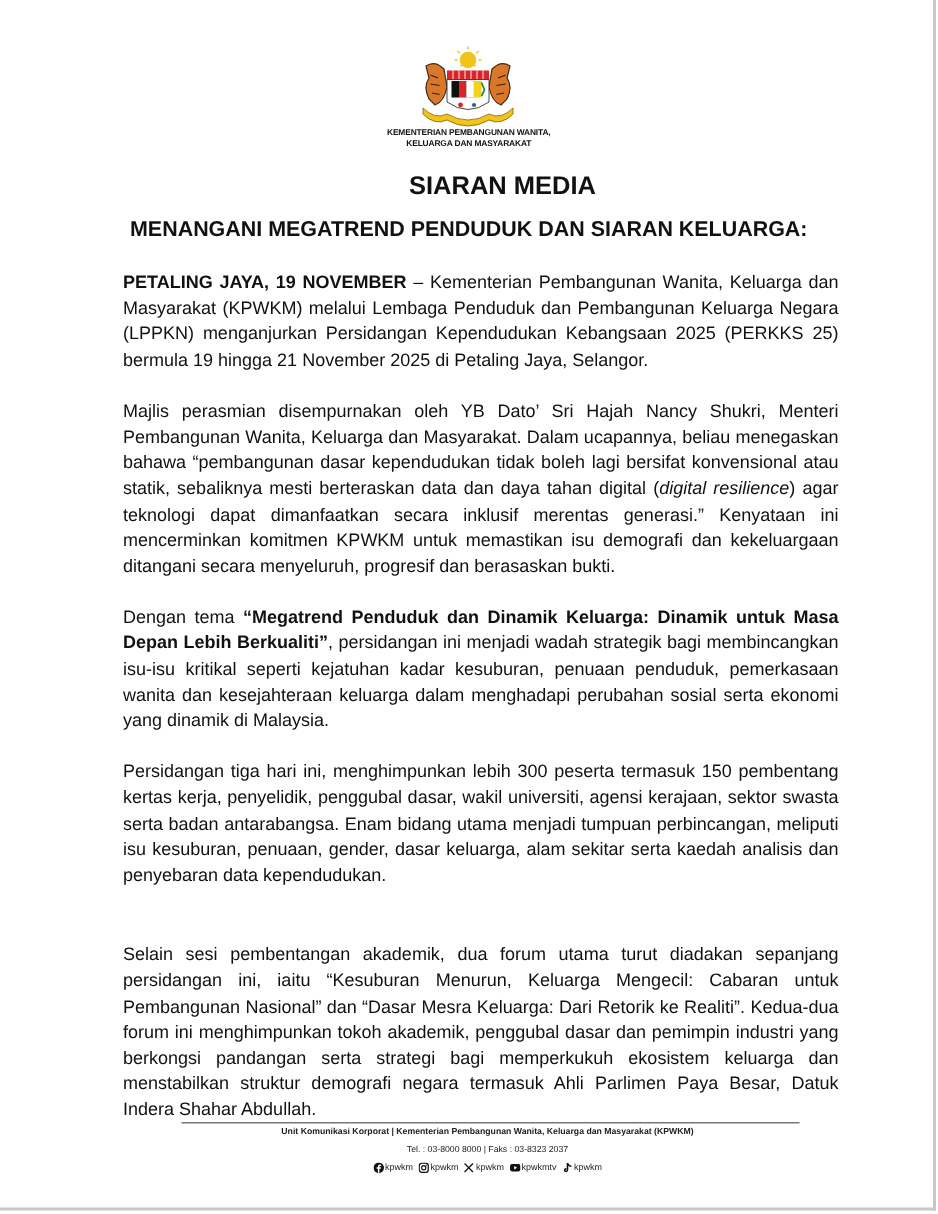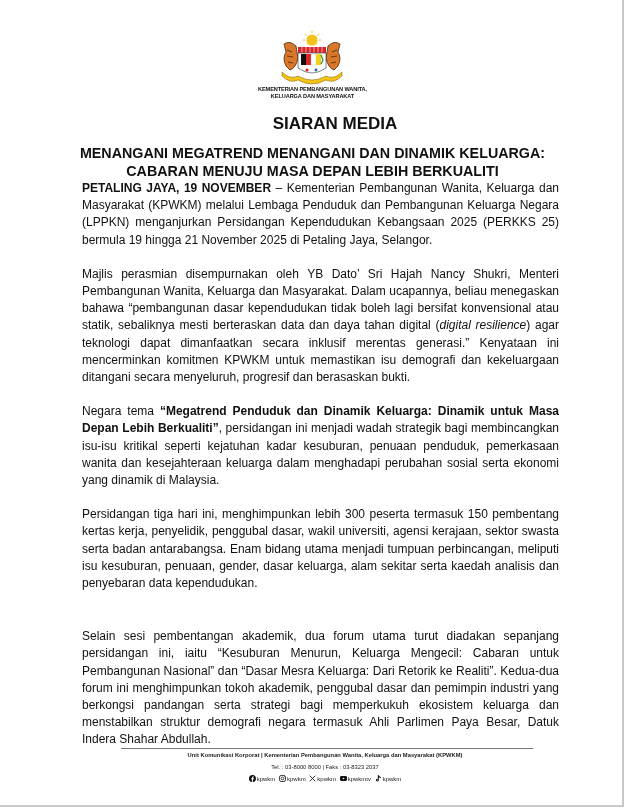--- a/index.html
+++ b/index.html
@@ -69,28 +69,27 @@
 </svg>
 
 <div class="ministry-name">
   <div>KEMENTERIAN PEMBANGUNAN WANITA,</div>
   <div>KELUARGA DAN MASYARAKAT</div>
 </div>
 
 <div class="doc-type">SIARAN MEDIA</div>
 
 <div class="headline">
-  <div>MENANGANI MEGATREND MENANGANI DAN DINAMIK KELUARGA:</div>
-  <div>CABARAN MENUJU MASA DEPAN LEBIH BERKUALITI</div>
+  <div>MENANGANI MEGATREND PENDUDUK DAN SIARAN KELUARGA:</div>
 </div>
 
 <div class="body">
   <p><b class="lead">PETALING JAYA, 19 NOVEMBER</b><span> – Kementerian Pembangunan Wanita, Keluarga dan Masyarakat (KPWKM) melalui Lembaga Penduduk dan Pembangunan Keluarga Negara (LPPKN) menganjurkan Persidangan Kependudukan Kebangsaan 2025 (PERKKS 25) bermula 19 hingga 21 November 2025 di Petaling Jaya, Selangor.</span></p>
   <p><span>Majlis perasmian disempurnakan oleh YB Dato’ Sri Hajah Nancy Shukri, Menteri Pembangunan Wanita, Keluarga dan Masyarakat. Dalam ucapannya, beliau menegaskan bahawa “pembangunan dasar kependudukan tidak boleh lagi bersifat konvensional atau statik, sebaliknya mesti berteraskan data dan daya tahan digital (</span><i>digital resilience</i><span>) agar teknologi dapat dimanfaatkan secara inklusif merentas generasi.” Kenyataan ini mencerminkan komitmen KPWKM untuk memastikan isu demografi dan kekeluargaan ditangani secara menyeluruh, progresif dan berasaskan bukti.</span></p>
-  <p><span>Negara tema </span><b>“Megatrend Penduduk dan Dinamik Keluarga: Dinamik untuk Masa Depan Lebih Berkualiti”</b><span>, persidangan ini menjadi wadah strategik bagi membincangkan isu-isu kritikal seperti kejatuhan kadar kesuburan, penuaan penduduk, pemerkasaan wanita dan kesejahteraan keluarga dalam menghadapi perubahan sosial serta ekonomi yang dinamik di Malaysia.</span></p>
+  <p><span>Dengan tema </span><b>“Megatrend Penduduk dan Dinamik Keluarga: Dinamik untuk Masa Depan Lebih Berkualiti”</b><span>, persidangan ini menjadi wadah strategik bagi membincangkan isu-isu kritikal seperti kejatuhan kadar kesuburan, penuaan penduduk, pemerkasaan wanita dan kesejahteraan keluarga dalam menghadapi perubahan sosial serta ekonomi yang dinamik di Malaysia.</span></p>
   <p>Persidangan tiga hari ini, menghimpunkan lebih 300 peserta termasuk 150 pembentang kertas kerja, penyelidik, penggubal dasar, wakil universiti, agensi kerajaan, sektor swasta serta badan antarabangsa. Enam bidang utama menjadi tumpuan perbincangan, meliputi isu kesuburan, penuaan, gender, dasar keluarga, alam sekitar serta kaedah analisis dan penyebaran data kependudukan.</p>
   <p class="gap">Selain sesi pembentangan akademik, dua forum utama turut diadakan sepanjang persidangan ini, iaitu “Kesuburan Menurun, Keluarga Mengecil: Cabaran untuk Pembangunan Nasional” dan “Dasar Mesra Keluarga: Dari Retorik ke Realiti”. Kedua-dua forum ini menghimpunkan tokoh akademik, penggubal dasar dan pemimpin industri yang berkongsi pandangan serta strategi bagi memperkukuh ekosistem keluarga dan menstabilkan struktur demografi negara termasuk Ahli Parlimen Paya Besar, Datuk Indera Shahar Abdullah.</p>
 </div>
 
 <div class="footer-line"></div>
 <div class="footer-org">Unit Komunikasi Korporat | Kementerian Pembangunan Wanita, Keluarga dan Masyarakat (KPWKM)</div>
 <div class="footer-tel">Tel. : 03-8000 8000 | Faks : 03-8323 2037</div>
 <div class="footer-social">
   <span class="social-item">
     <svg class="social-icon" viewBox="0 0 10 10">

